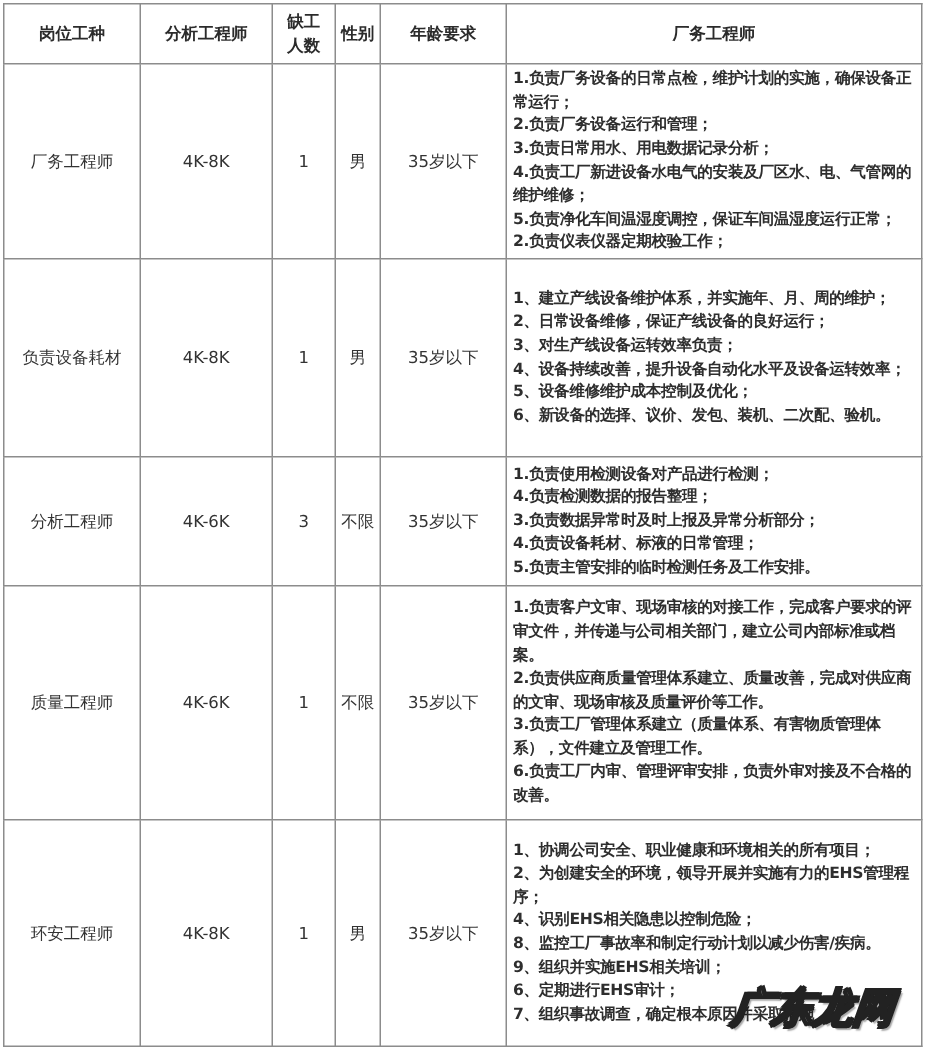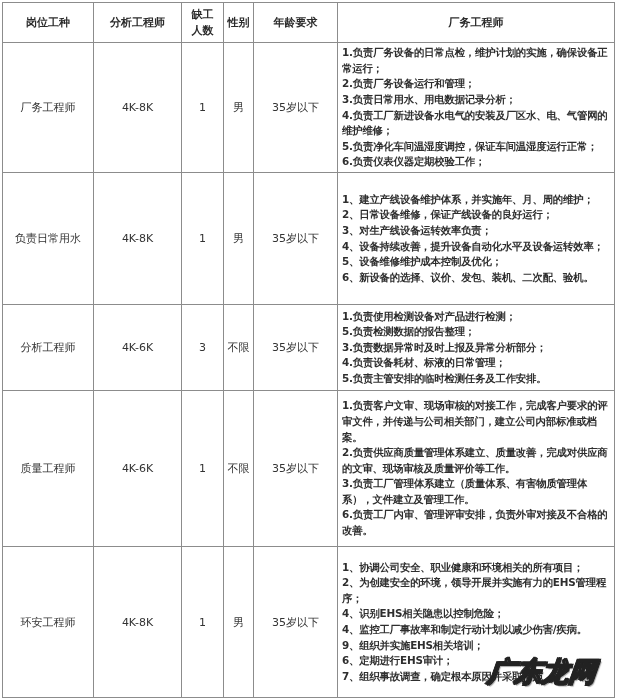--- a/index.html
+++ b/index.html
@@ -101,25 +101,25 @@
       <td>4K-8K</td>
       <td>1</td>
       <td>男</td>
       <td>35岁以下</td>
       <td class="other">
         <span class="item">1.负责厂务设备的日常点检，维护计划的实施，确保设备正常运行；</span>
         <span class="item">2.负责厂务设备运行和管理；</span>
         <span class="item">3.负责日常用水、用电数据记录分析；</span>
         <span class="item">4.负责工厂新进设备水电气的安装及厂区水、电、气管网的维护维修；</span>
         <span class="item">5.负责净化车间温湿度调控，保证车间温湿度运行正常；</span>
-        <span class="item">6.负责仪表仪器定期校验工作；</span>
+        <span class="item">2.负责仪表仪器定期校验工作；</span>
       </td>
     </tr>
     <tr class="row-2">
-      <td>负责日常用水</td>
+      <td>负责设备耗材</td>
       <td>4K-8K</td>
       <td>1</td>
       <td>男</td>
       <td>35岁以下</td>
       <td class="other">
         <span class="item">1、建立产线设备维护体系，并实施年、月、周的维护；</span>
         <span class="item">2、日常设备维修，保证产线设备的良好运行；</span>
         <span class="item">3、对生产线设备运转效率负责；</span>
         <span class="item">4、设备持续改善，提升设备自动化水平及设备运转效率；</span>
         <span class="item">5、设备维修维护成本控制及优化；</span>
@@ -127,21 +127,21 @@
       </td>
     </tr>
     <tr class="row-3">
       <td>分析工程师</td>
       <td>4K-6K</td>
       <td>3</td>
       <td>不限</td>
       <td>35岁以下</td>
       <td class="other">
         <span class="item">1.负责使用检测设备对产品进行检测；</span>
-        <span class="item">5.负责检测数据的报告整理；</span>
+        <span class="item">4.负责检测数据的报告整理；</span>
         <span class="item">3.负责数据异常时及时上报及异常分析部分；</span>
         <span class="item">4.负责设备耗材、标液的日常管理；</span>
         <span class="item">5.负责主管安排的临时检测任务及工作安排。</span>
       </td>
     </tr>
     <tr class="row-4">
       <td>质量工程师</td>
       <td>4K-6K</td>
       <td>1</td>
       <td>不限</td>
@@ -156,21 +156,21 @@
     <tr class="row-5">
       <td>环安工程师</td>
       <td>4K-8K</td>
       <td>1</td>
       <td>男</td>
       <td>35岁以下</td>
       <td class="other">
         <span class="item">1、协调公司安全、职业健康和环境相关的所有项目；</span>
         <span class="item">2、为创建安全的环境，领导开展并实施有力的EHS管理程序；</span>
         <span class="item">4、识别EHS相关隐患以控制危险；</span>
-        <span class="item">4、监控工厂事故率和制定行动计划以减少伤害/疾病。</span>
+        <span class="item">8、监控工厂事故率和制定行动计划以减少伤害/疾病。</span>
         <span class="item">9、组织并实施EHS相关培训；</span>
         <span class="item">6、定期进行EHS审计；</span>
         <span class="item">7、组织事故调查，确定根本原因并采取措施</span>
       </td>
     </tr>
   </tbody>
 </table>
 
 <div class="watermark">广东龙网</div>
 

